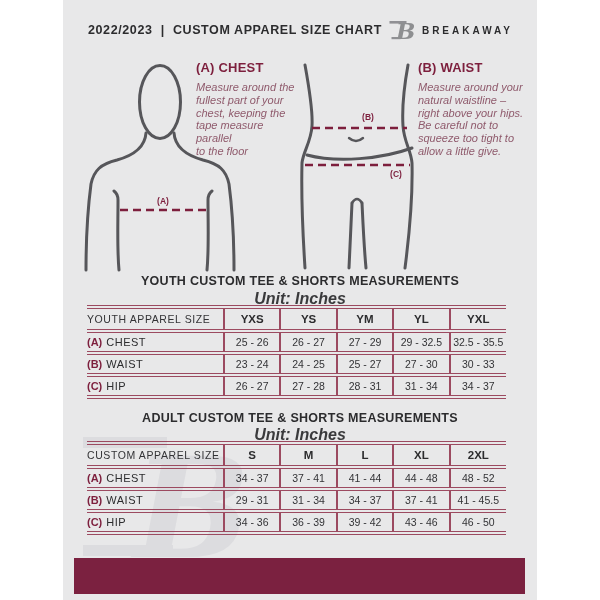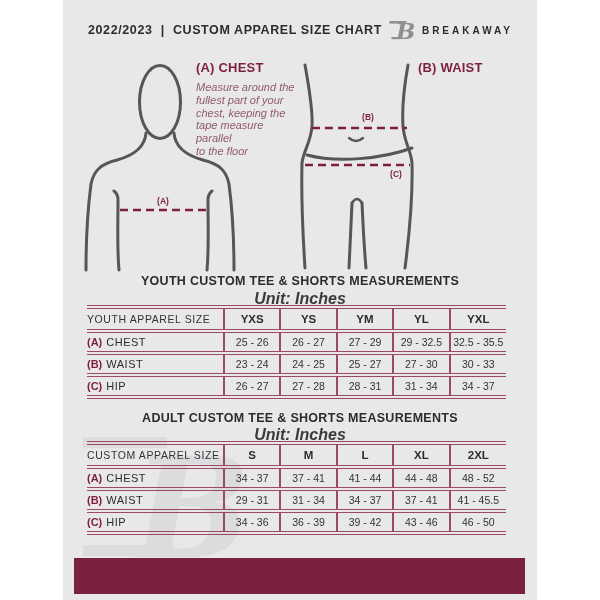--- a/index.html
+++ b/index.html
@@ -105,20 +105,26 @@
     <div class="abs" style="left:133px;top:60px;width:105px;z-index:1;">
       <div class="guide-head">(A) CHEST</div>
       <div class="guide-desc">Measure around the
 fullest part of your
 chest, keeping the
 tape measure parallel
 to the floor</div>
     </div>
     <div class="abs" style="left:355px;top:60px;width:115px;z-index:1;">
       <div class="guide-head">(B) WAIST</div>
+      <div class="guide-desc">Measure around your
+natural waistline –
+right above your hips.
+Be careful not to
+squeeze too tight to
+allow a little give.</div>
     </div>
 
     <div class="sec-title" style="top:274px;">YOUTH CUSTOM TEE &amp; SHORTS MEASUREMENTS</div>
     <div class="sec-unit" style="top:290px;">Unit: Inches</div>
     <table class="size" style="top:305px;">
       <colgroup>
           <col style="width:137px;">
           <col style="width:56.4px;">
           <col style="width:56.4px;">
         <col style="width:56.4px;">

